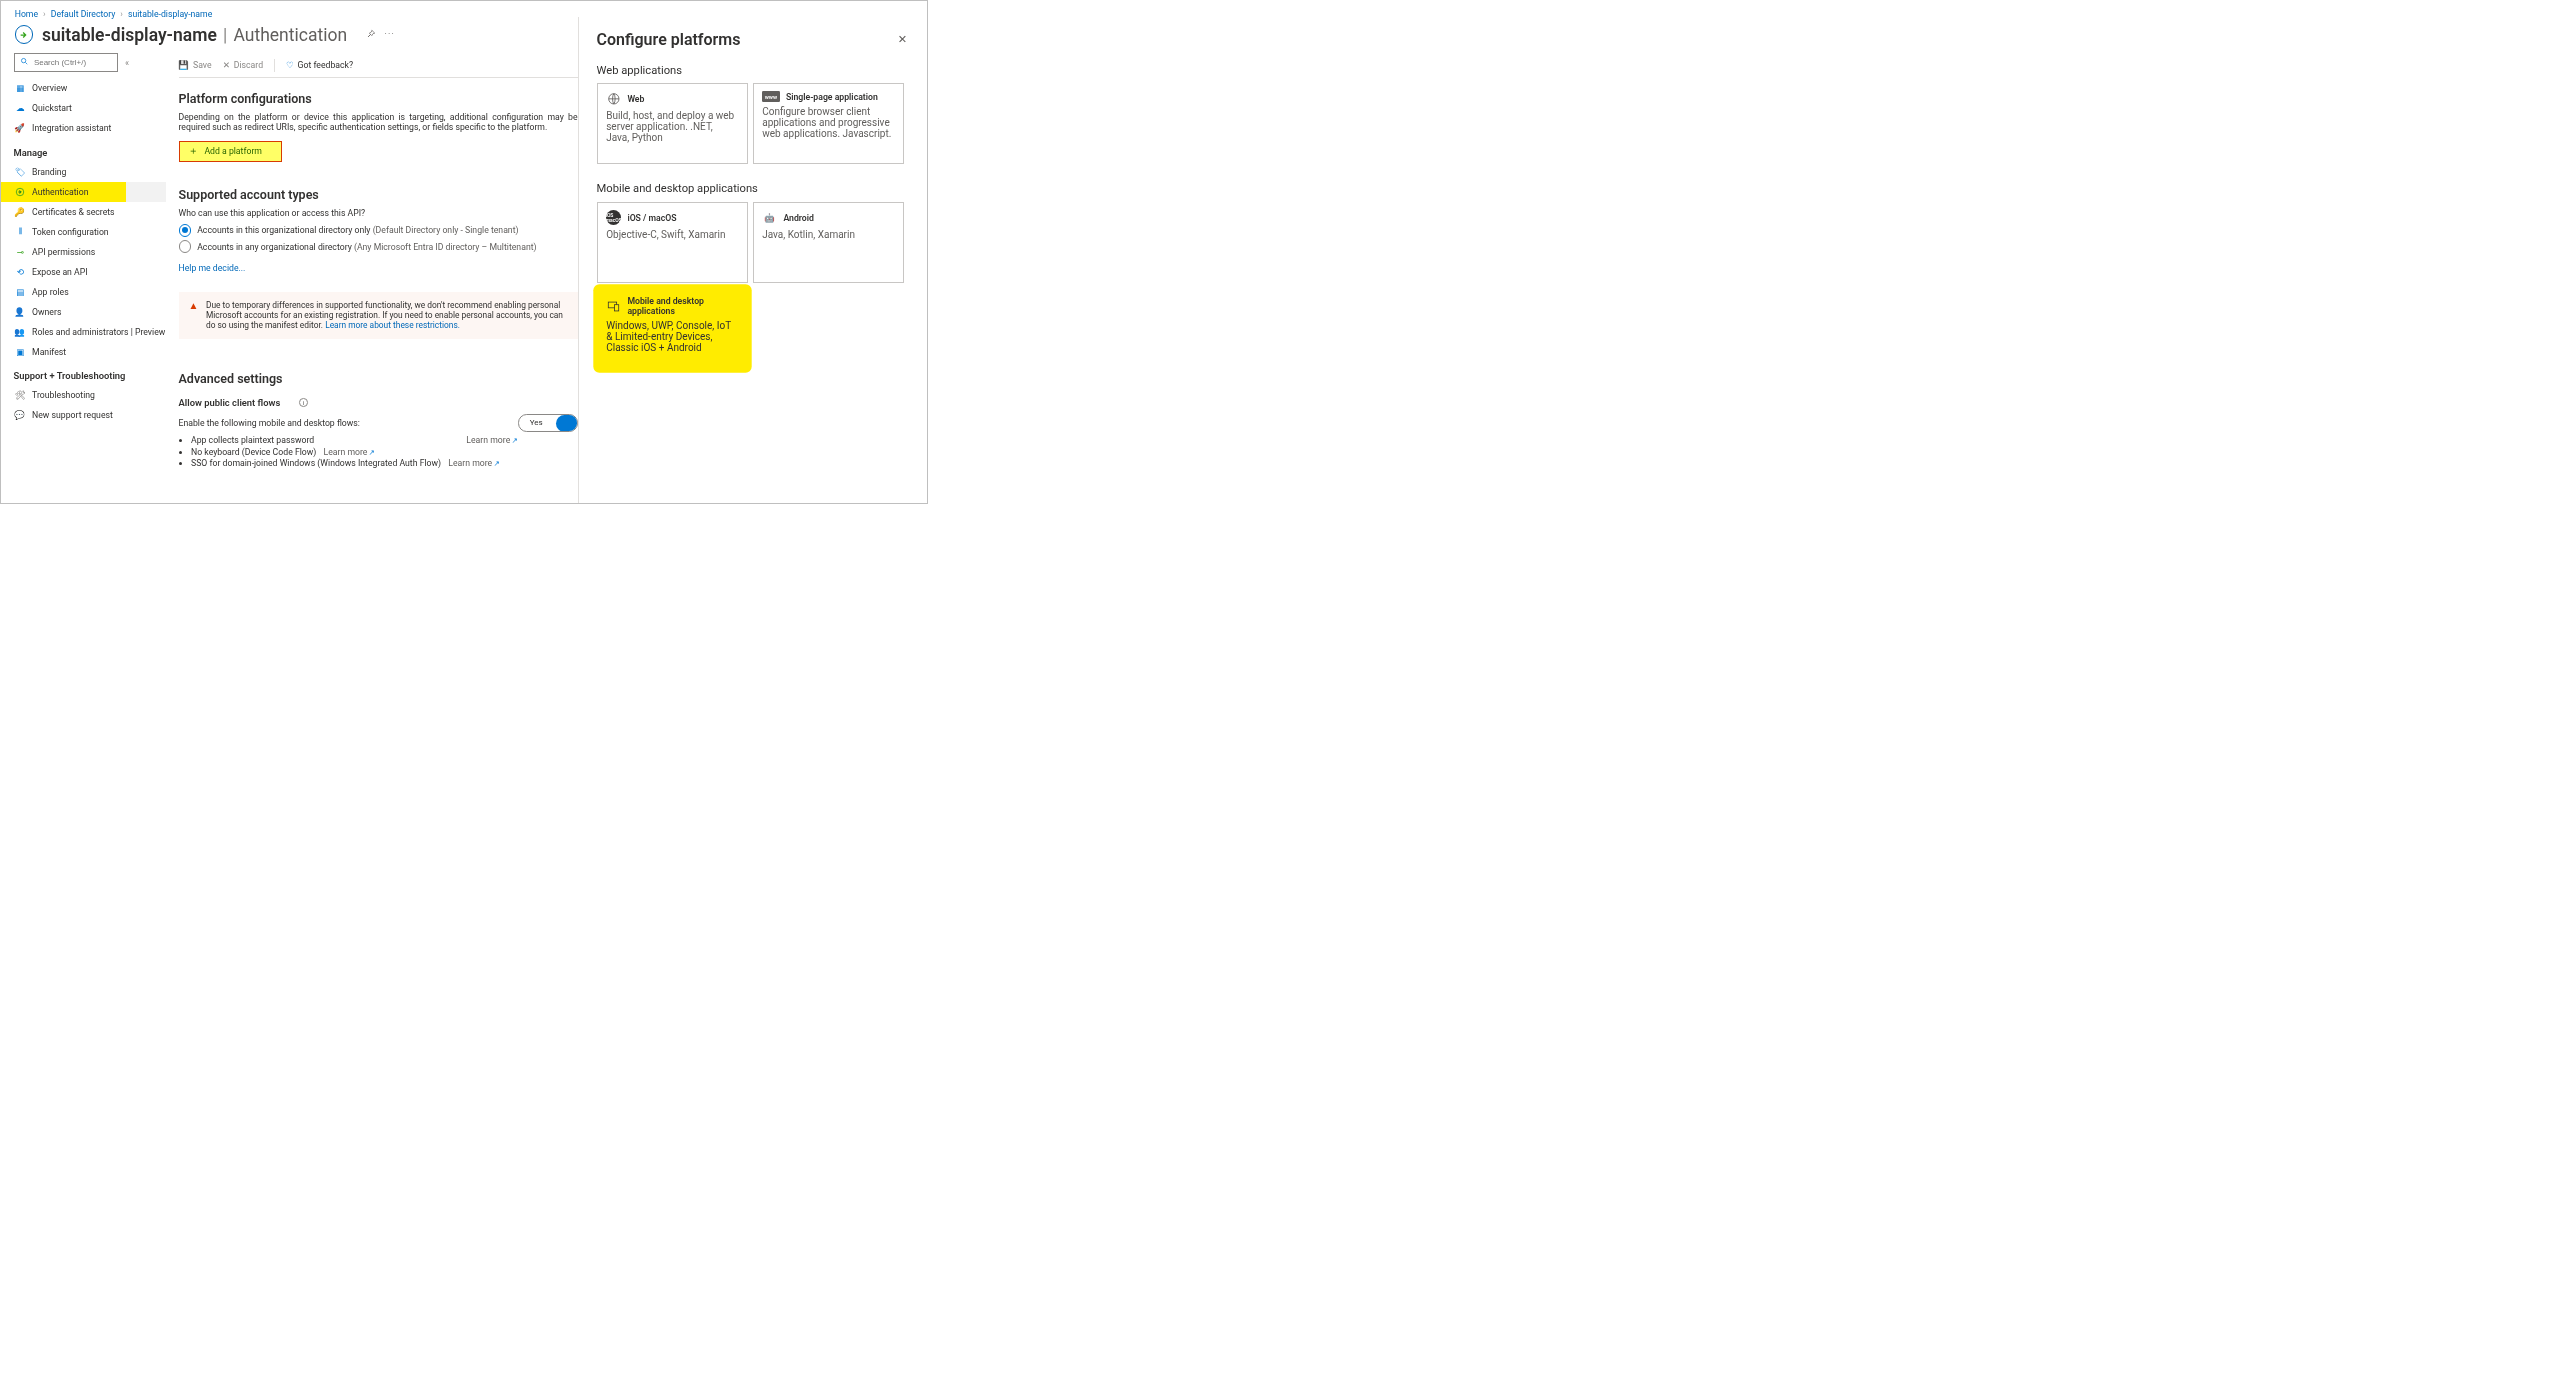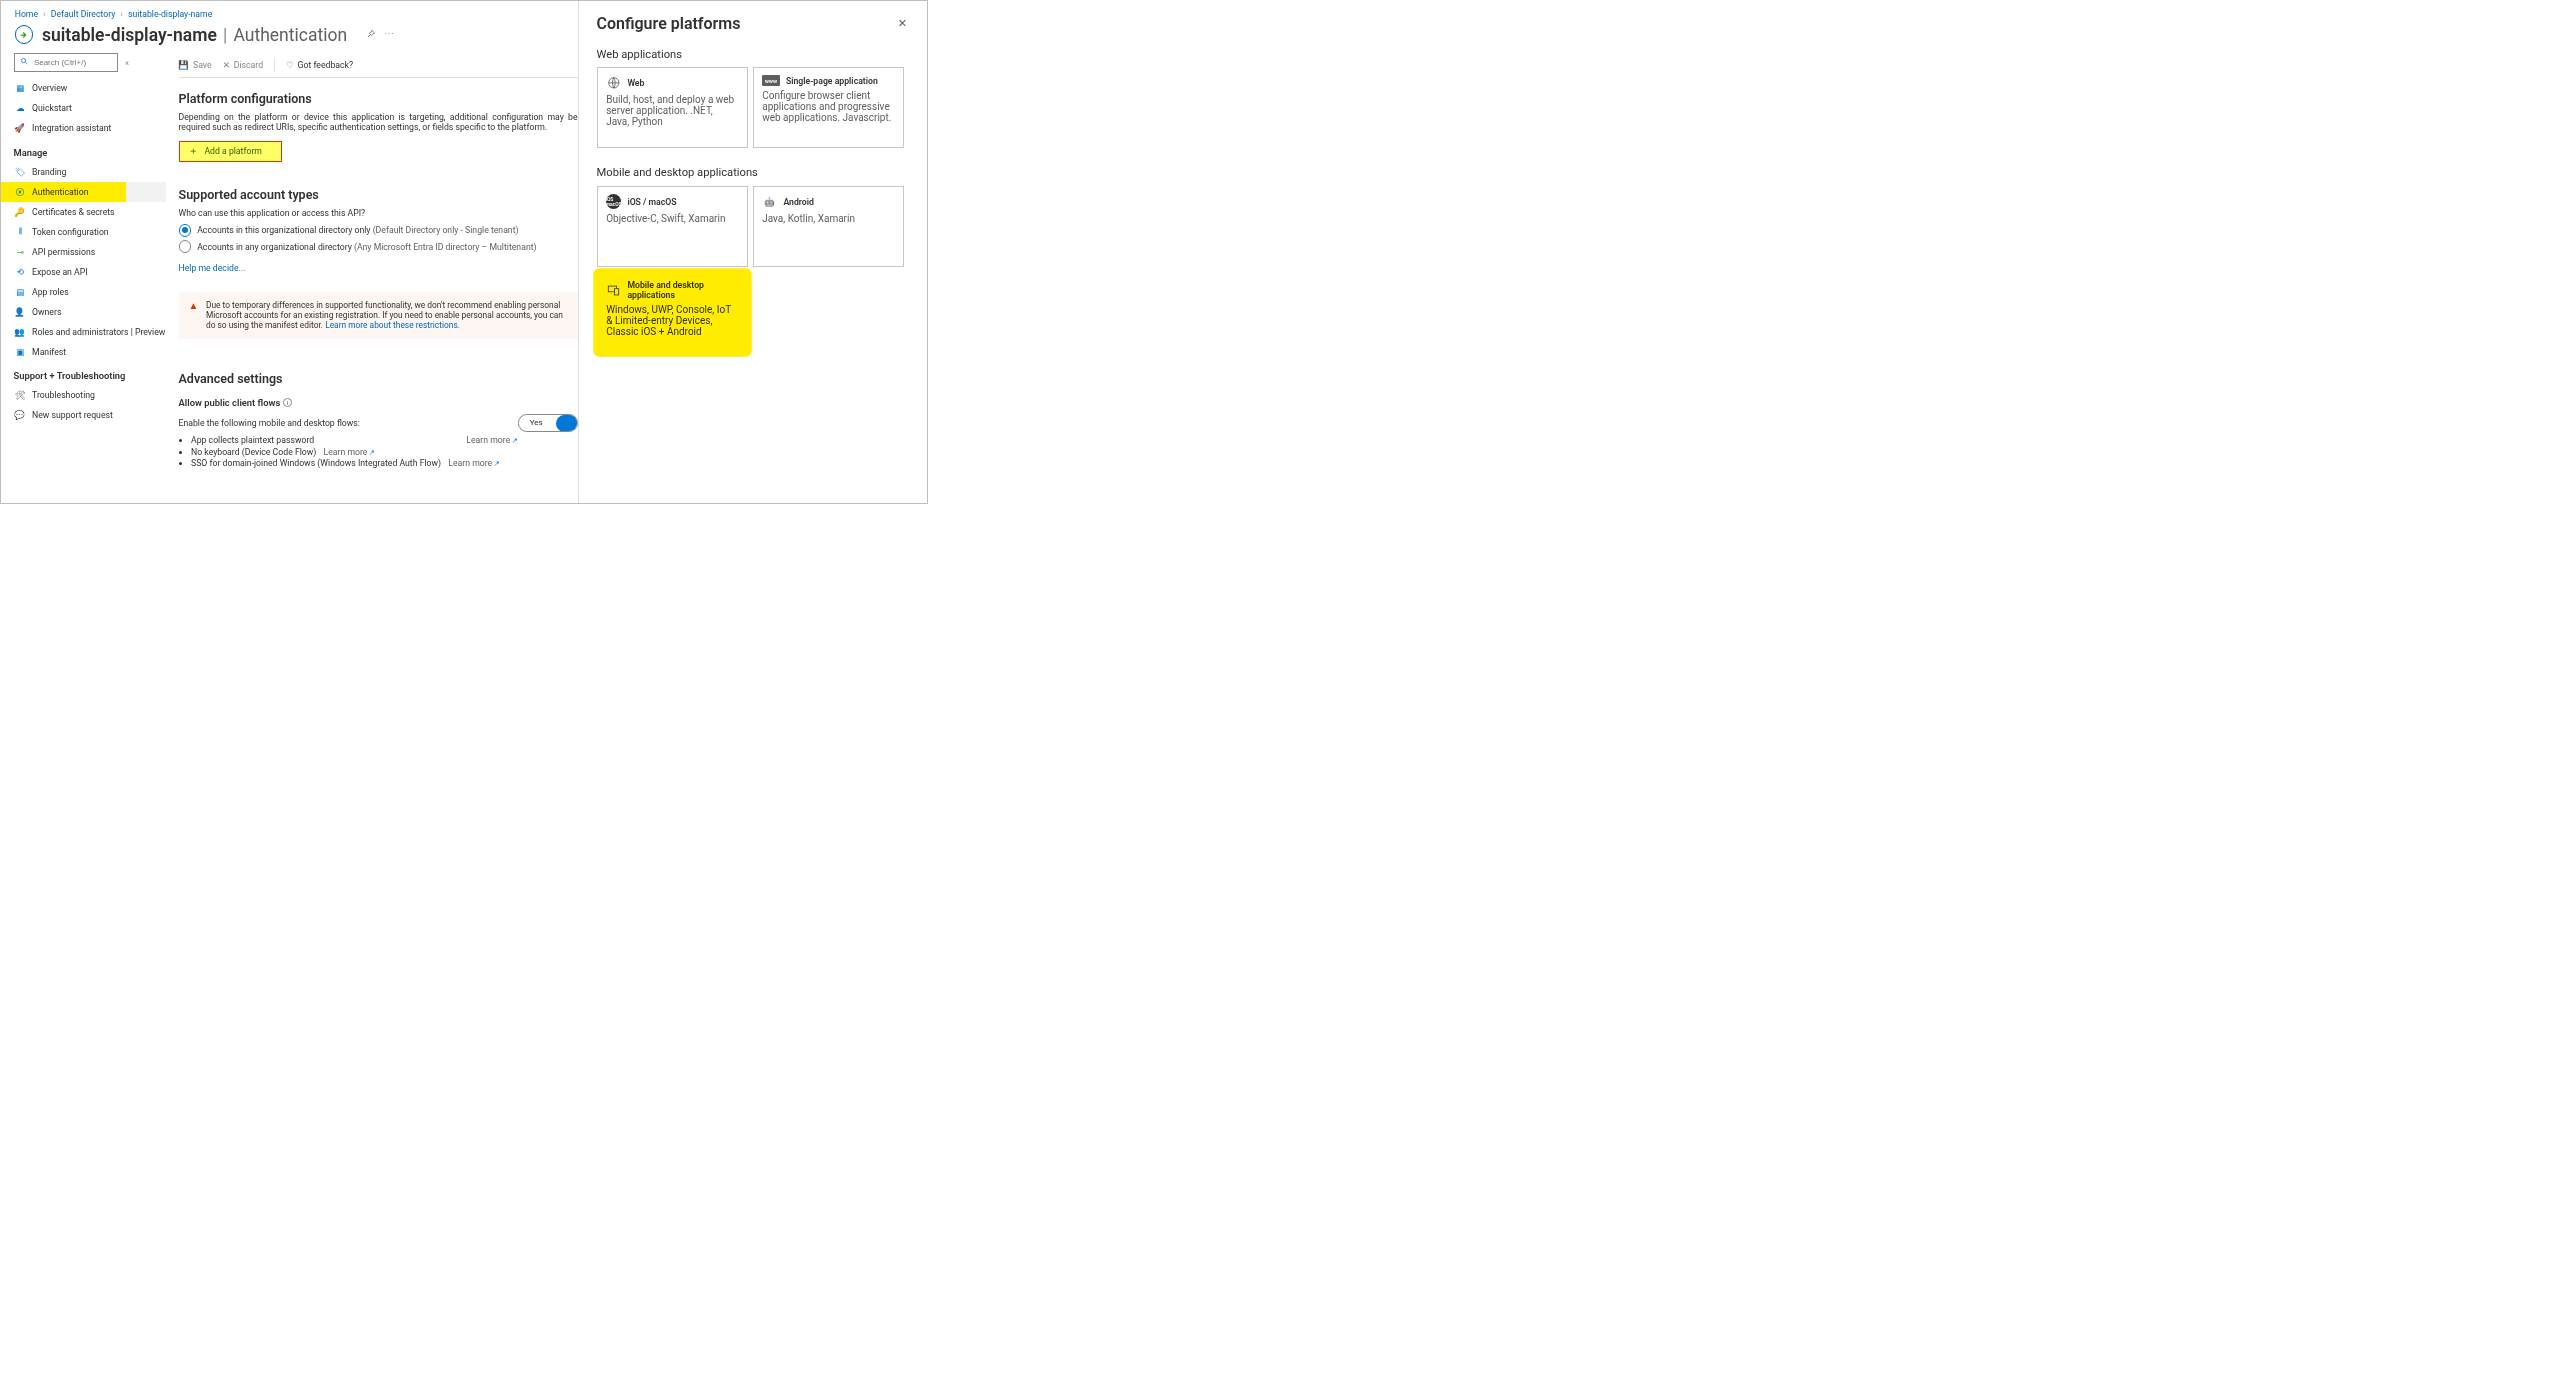--- a/index.html
+++ b/index.html
@@ -115,41 +115,41 @@
 
   a.link { color:var(--link); text-decoration:none; cursor:pointer;}
 
   .alert {
     background:#fdf6f3; padding:8.7px 10px; display:flex; gap:7.5px; font-size:8.4px;
     margin-top:18.7px; max-width:399px;
   }
   .alert .warn { color:#d83b01; font-size:10px;}
   .alert .link { color:var(--link); }
 
-  .subhead { font-weight:600; font-size:9.4px; margin:11.2px 0 3.7px 0; display:flex; align-items:center; gap:3px;}
+  .subhead { font-weight:600; font-size:9.4px; margin:11.2px 0 3.7px 0; display:flex; align-items:center; gap:19px;}
   .info { width:8.7px; height:8.7px; border:0.6px solid #8a8886; border-radius:50%; font-size:6.2px; display:flex; align-items:center; justify-content:center; color:#8a8886;}
 
   ul.flows { margin:3.7px 0 0 12.5px; padding:0;}
   ul.flows li { margin:1.2px 0; }
   .learnmore { color:#605e5c; margin-left:5px;}
   .ext { color:#0078d4; font-size:7.5px; margin-left:1.2px;}
 
   
   .toggle-row { display:flex; align-items:center; justify-content:space-between; max-width:399px; margin-top:6.2px;}
   .toggle {
     width:60px; height:17.5px; border:0.6px solid #8a8886; border-radius:8.7px; position:relative; background:#fff; overflow:hidden;padding-left:23px;
   }
   .toggle .yes { position:absolute; left:11.2px; top:2.5px; font-size:8px; color:#323130;}
   .toggle .knob {
     position:absolute; right:0; top:-0.6px; width:21px; height:17.5px; background:#0078d4; border-top-left-radius:8.7px; border-bottom-left-radius:8.7px;
   }
 
   
   .panel {
-    position:absolute; top:0; right:0; width:349px; height:100%;
+    position:absolute; top:16px; right:0; width:349px; height:100%;
     background:#fff; border-left:0.6px solid var(--panel-border);
     padding:12.5px 17.5px; overflow:auto;
   }
   .panel-head { display:flex; align-items:center; justify-content:space-between; margin-bottom:15px;}
   .panel-head h2 { font-size:16px; font-weight:600; margin:0;}
   .panel-head .close { font-size:11.2px; color:#605e5c; cursor:pointer; padding:2.5px;}
   .panel h3 { font-size:11.2px; font-weight:400; margin:11.2px 0 6.2px 0; color:#323130;}
   .tiles { display:flex; gap:5px; flex-wrap:wrap; }
   .tile {
     width:151px; border:0.6px solid #c8c6c4; padding:7.5px 8.7px; cursor:pointer; min-height:81px;

